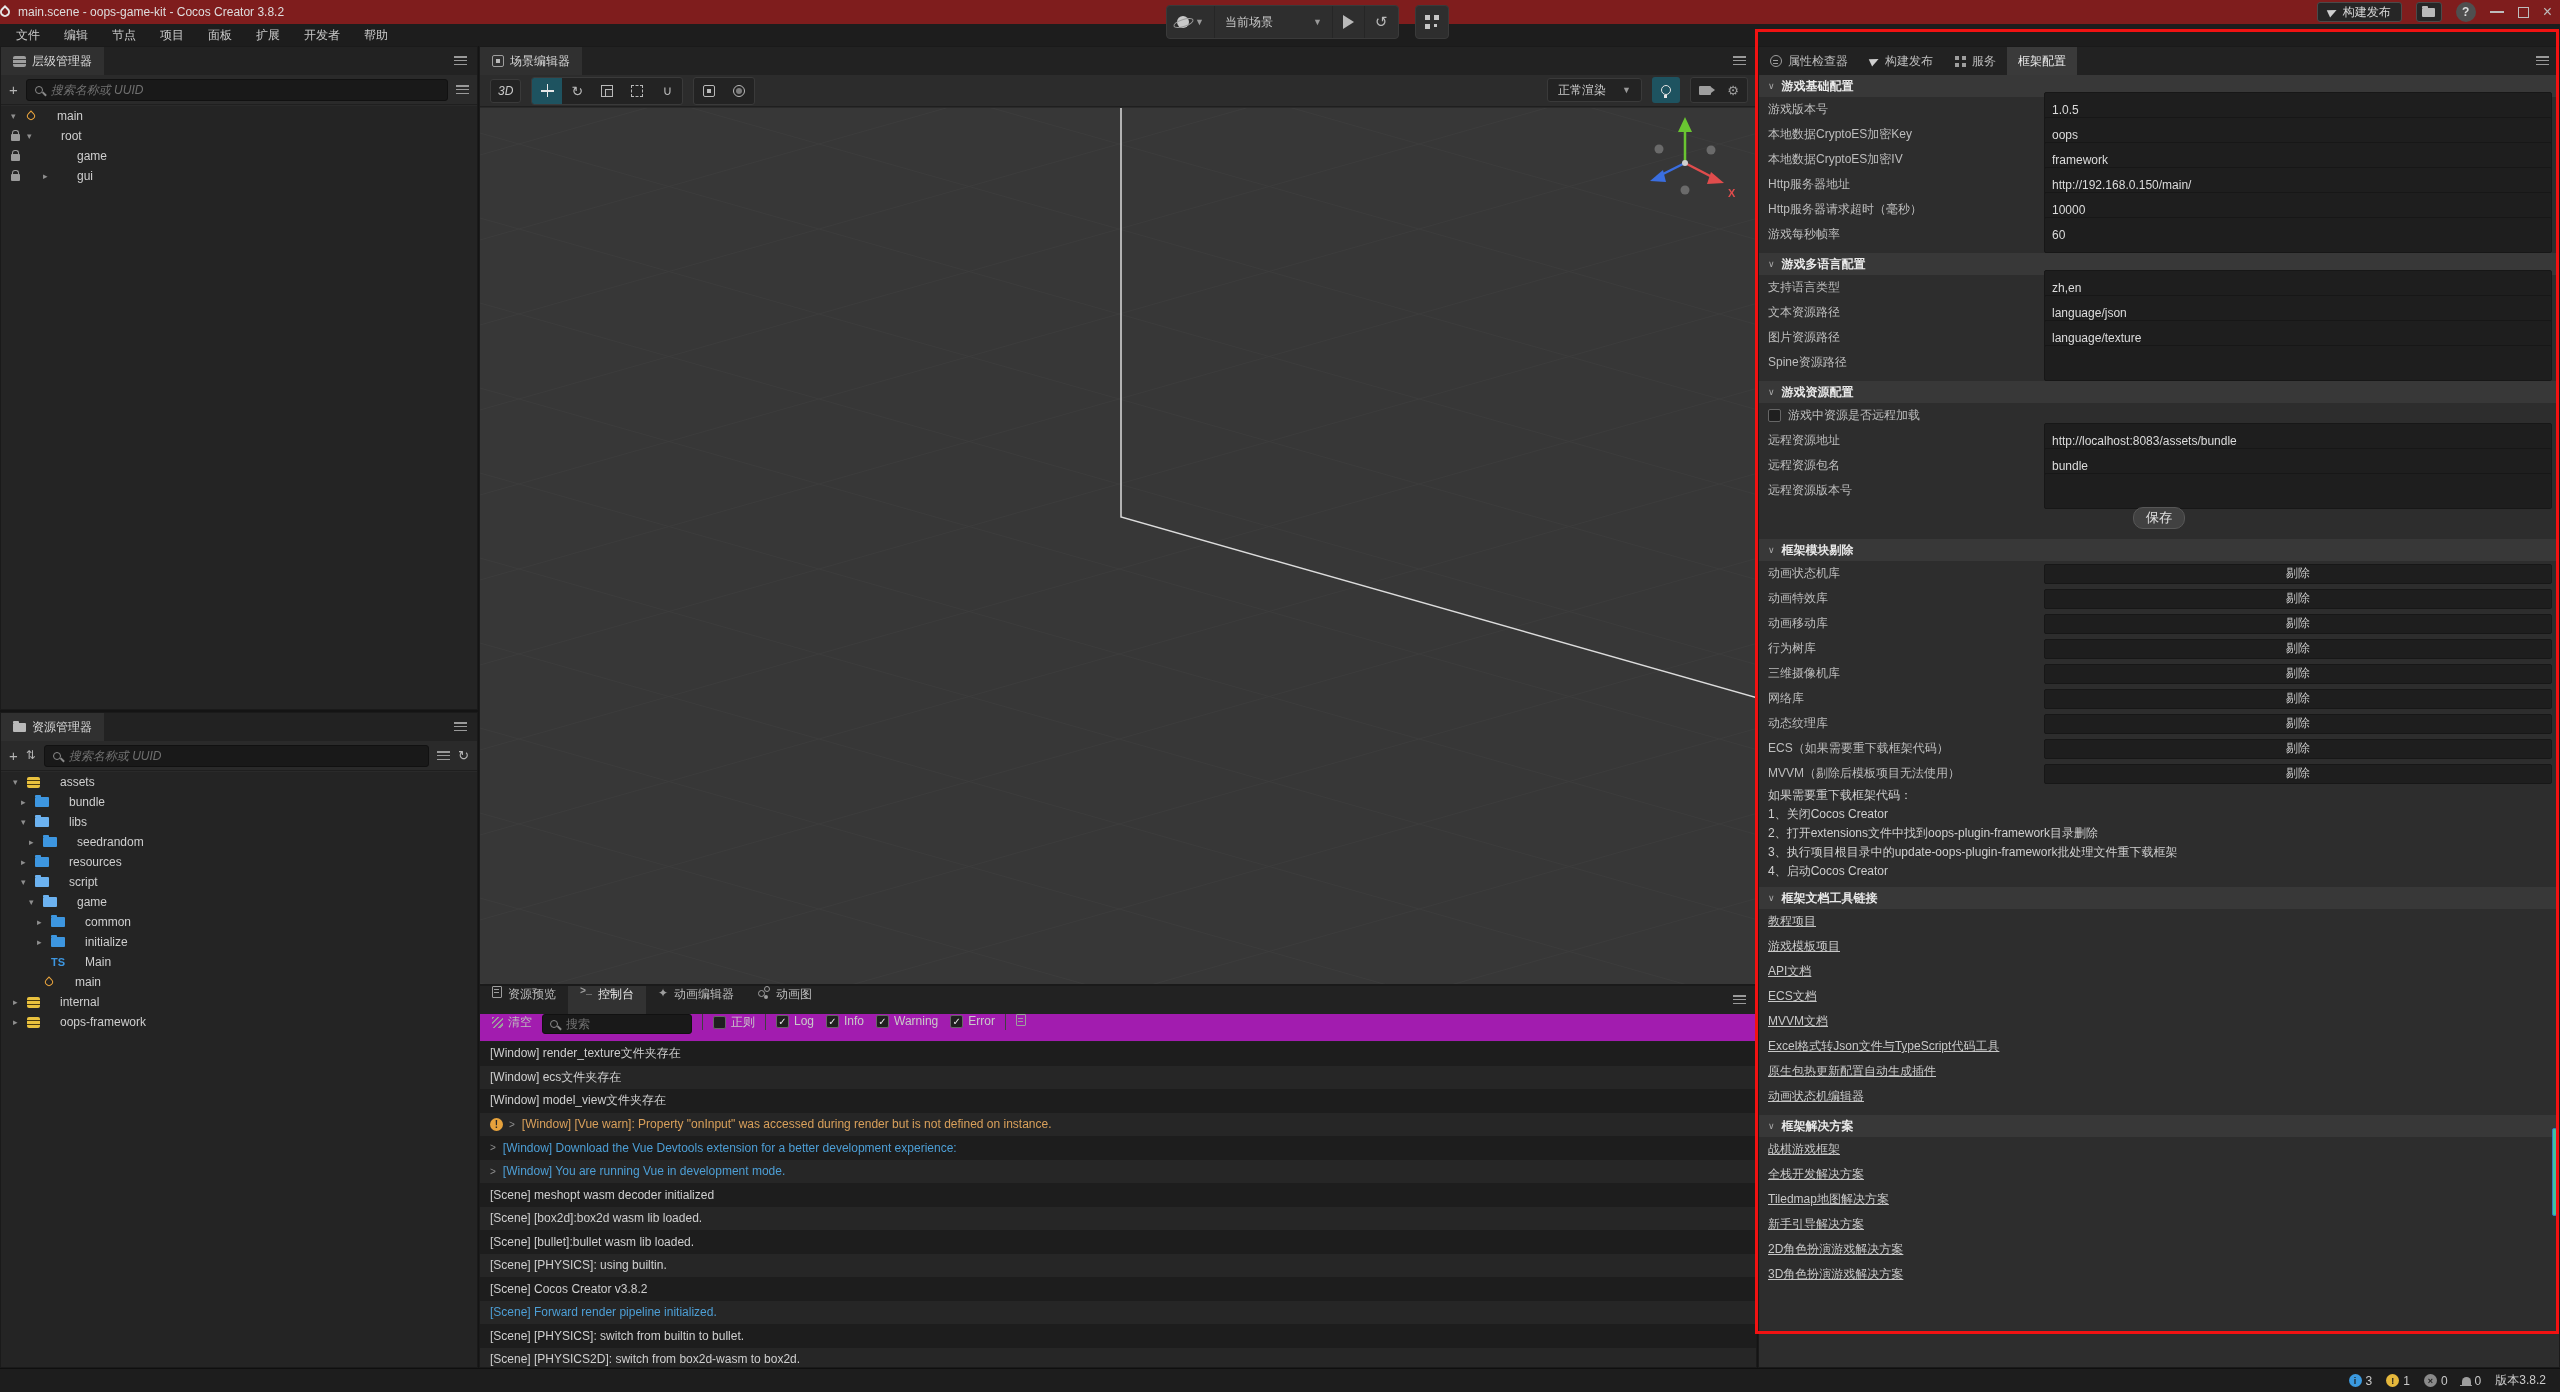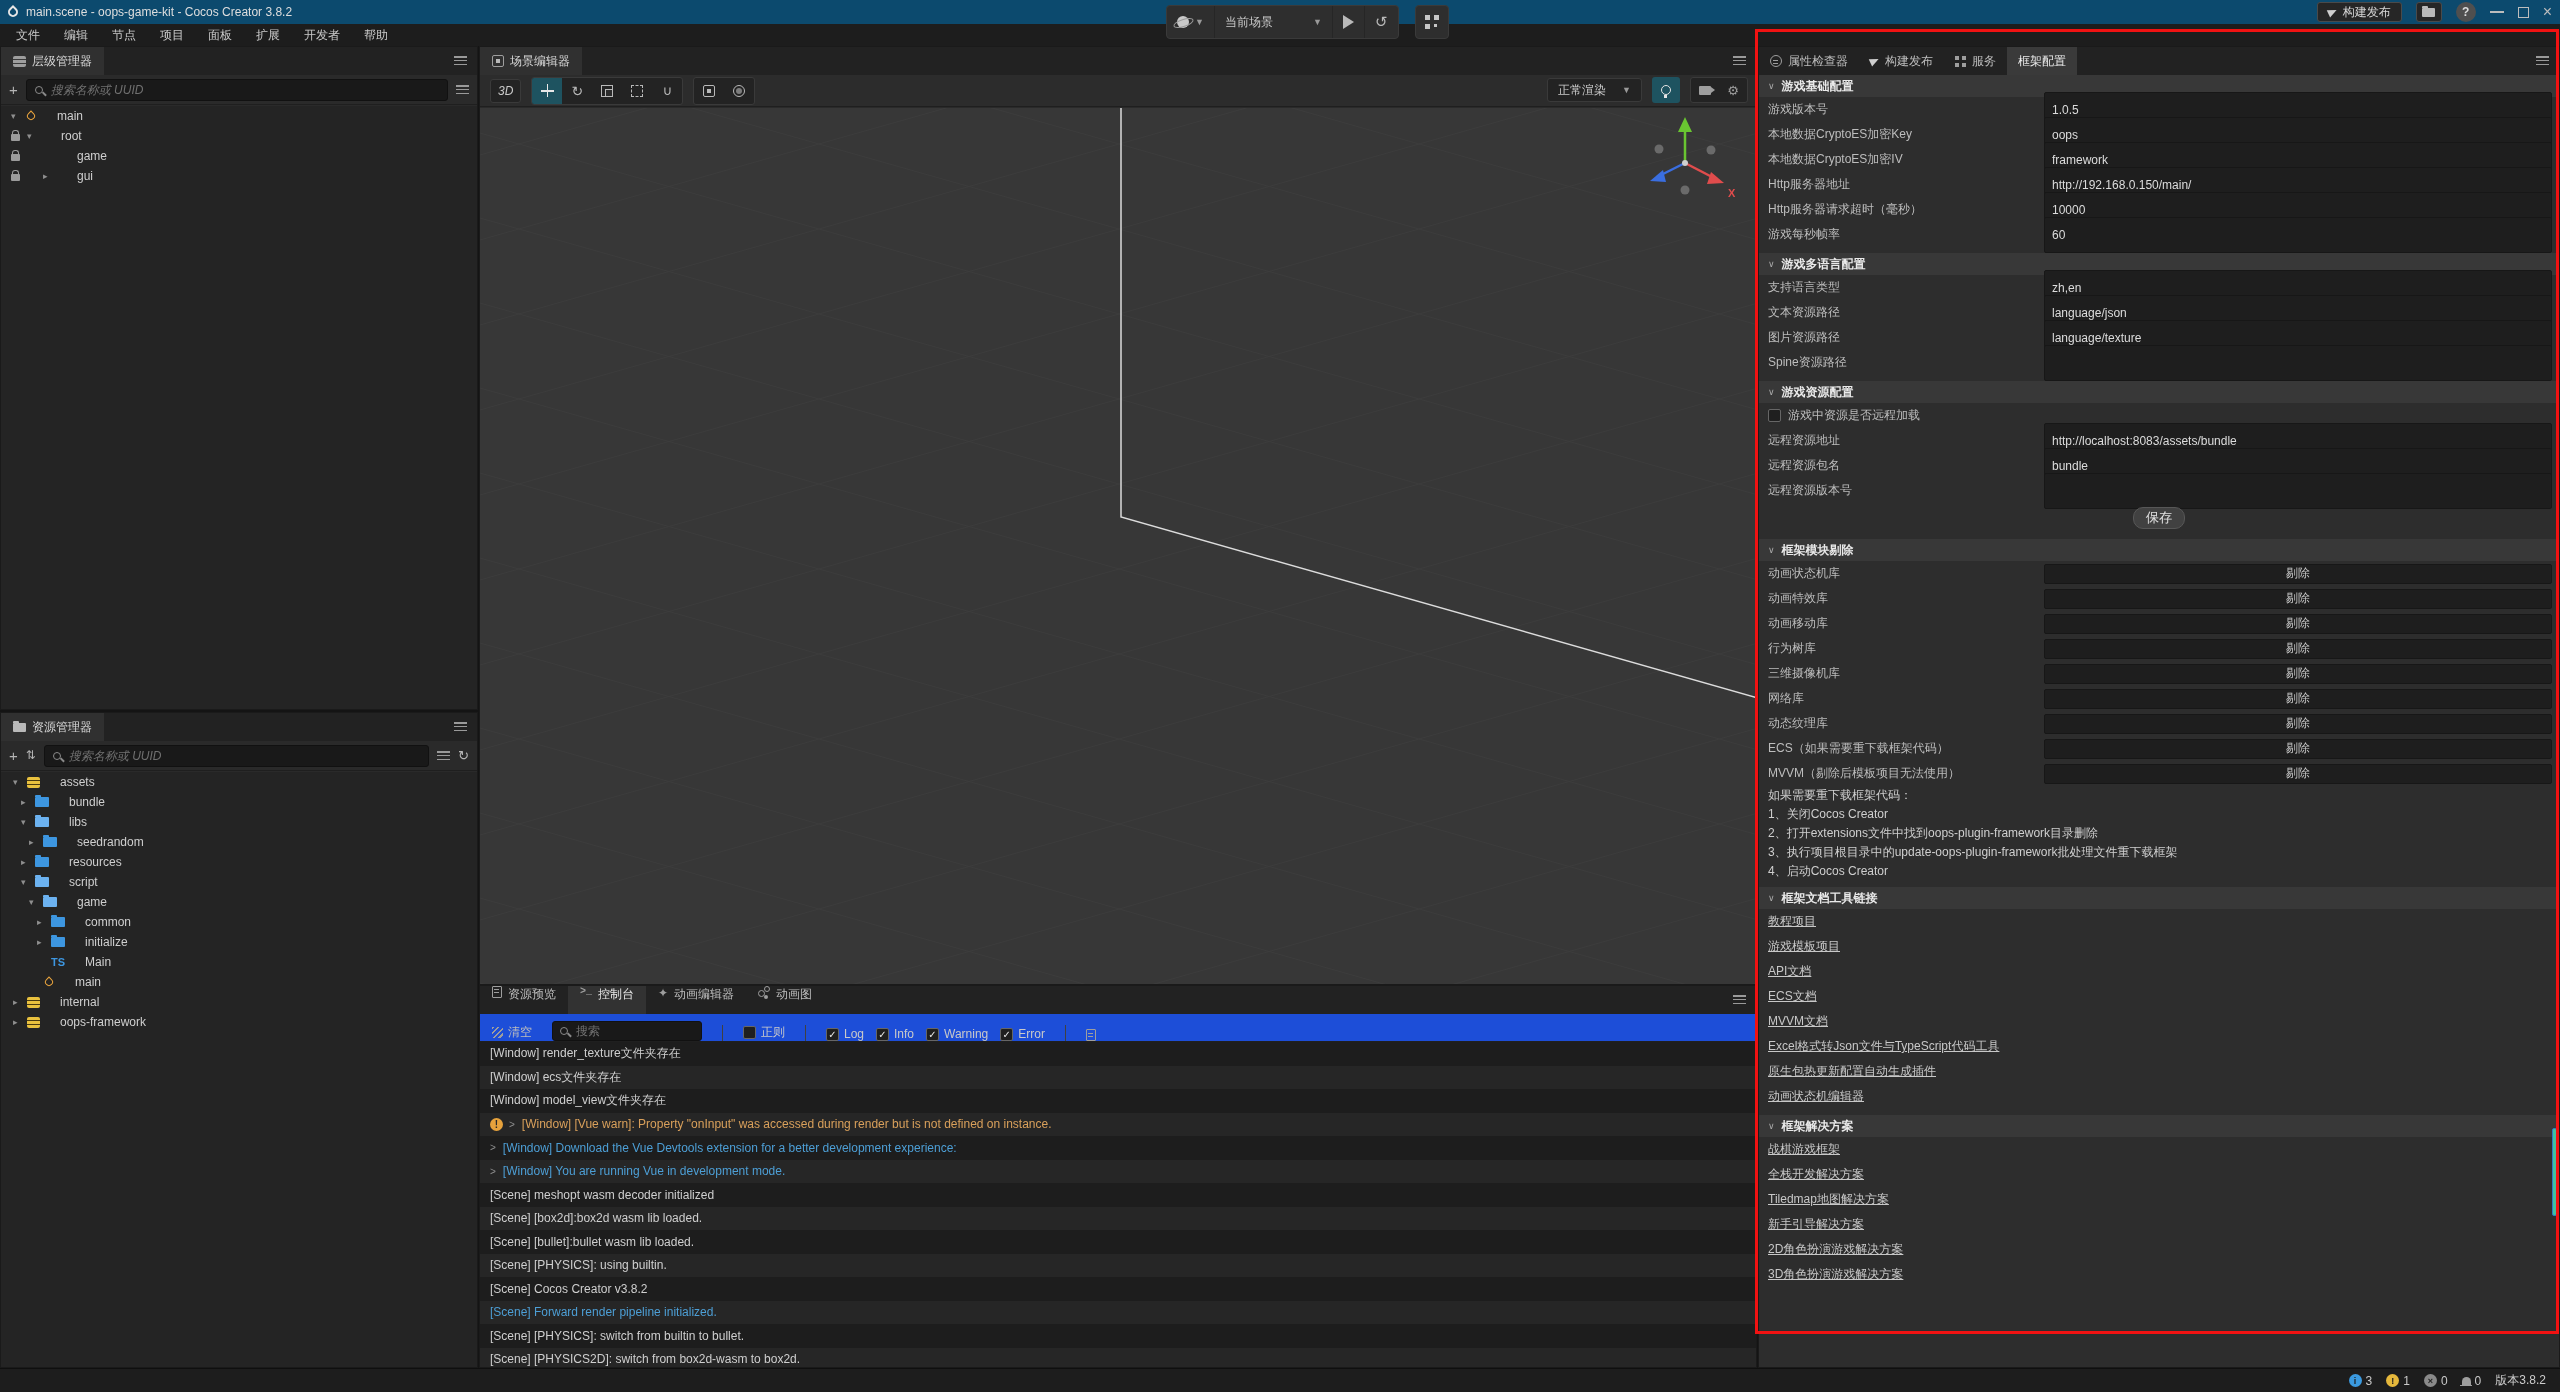--- a/index.html
+++ b/index.html
@@ -1,20 +1,20 @@
 <!DOCTYPE html>
 <html><head>
 <meta charset="utf-8">
 <style>
   html,body{margin:0;padding:0;background:#101010;}
   *{box-sizing:border-box;font-family:"Liberation Sans","DejaVu Sans",sans-serif;}
   .app{position:relative;width:2560px;height:1392px;background:#141414;overflow:hidden;color:#cccccc;font-size:12px;}
 
   
-  .titlebar{position:absolute;left:0;top:0;width:2560px;height:24px;background:#0c4a6e;display:flex;align-items:center;padding-left:8px;}
+  .titlebar{position:absolute;left:0;top:0;width:2560px;height:24px;background:#7f1d1d;display:flex;align-items:center;}
   .menubar{position:absolute;left:0;top:24px;width:2560px;height:22px;background:#1d1d1d;display:flex;align-items:center;padding-left:4px;}
   .menu-item{padding:0 12px;color:#c9c9c9;height:22px;line-height:22px;cursor:default;}
   .app-title{color:#dedede;margin-left:8px;font-size:12px;}
   .icon-logo{width:10px;height:10px;border:2px solid #e6e6e6;border-radius:0 50% 50% 50%;transform:rotate(45deg);display:inline-block;}
   .tb-right{position:absolute;right:8px;top:0;height:24px;display:flex;align-items:center;gap:14px;}
   .build-btn{display:flex;align-items:center;gap:6px;border:1px solid #4a4a4a;border-radius:3px;height:20px;padding:0 10px;color:#d6d6d6;background:#262626;}
   .icon-send{width:0;height:0;border-left:9px solid #cfcfcf;border-top:4px solid transparent;border-bottom:4px solid transparent;transform:rotate(-25deg);display:inline-block;}
   .fold-btn{width:26px;height:20px;border:1px solid #4a4a4a;border-radius:3px;background:#262626;display:flex;align-items:center;justify-content:center;}
   .icon-folder-g{position:relative;width:13px;height:9px;background:#b9b9b9;border-radius:1px;}
   .icon-folder-g::before{content:"";position:absolute;top:-2px;left:0;width:6px;height:2px;background:#b9b9b9;border-radius:1px 1px 0 0;}
@@ -99,21 +99,21 @@
   .console-tabs{height:28px;background:#222;display:flex;align-items:center;position:relative;}
   .ctab{height:28px;display:flex;gap:6px;padding:0 12px;color:#bdbdbd;}
   .ctab.active{background:#323232;color:#e8e8e8;}
   .icon-page{position:relative;width:10px;height:12px;border:1.2px solid #9e9e9e;border-radius:1px;}
   .icon-page::after{content:"";position:absolute;left:1px;top:2px;width:5px;height:1.2px;background:#9e9e9e;box-shadow:0 3px 0 #9e9e9e;}
   .icon-term{font-family:"Liberation Mono","DejaVu Sans Mono",monospace;font-size:10px;color:#9e9e9e;font-weight:bold;}
   .icon-anim{color:#9e9e9e;font-size:12px;}
   .icon-graph{position:relative;width:12px;height:12px;}
   .icon-graph::before{content:"";position:absolute;left:0;top:4px;width:5px;height:5px;border-radius:50%;border:1.3px solid #9e9e9e;}
   .icon-graph::after{content:"";position:absolute;right:0;top:0;width:4px;height:4px;border-radius:50%;border:1.3px solid #9e9e9e;box-shadow:-1px 8px 0 -1px #9e9e9e;}
-  .console-toolbar{height:28px;background:#1d4ed8;border-bottom:1px solid #1f1f1f;display:flex;align-items:flex-end;gap:20px;padding:0 12px;}
+  .console-toolbar{height:28px;background:#a21caf;border-bottom:1px solid #1f1f1f;display:flex;align-items:flex-start;gap:10px;padding:0 12px;}
   .clear-btn{display:flex;align-items:center;gap:5px;color:#bdbdbd;}
   .icon-brush{width:11px;height:11px;background:repeating-linear-gradient(135deg,#9e9e9e 0 1.5px,transparent 1.5px 4px);}
   .csrch{width:150px;display:flex;align-items:center;gap:6px;background:#191919;border:1px solid #111;border-radius:3px;height:20px;padding:0 7px;}
   .csrch input{width:100%;background:transparent;border:none;outline:none;color:#bbb;font-size:12px;}
   .csrch input::placeholder{color:#707070;}
   .vsep{width:1px;height:16px;background:#404040;}
   .cb{width:13px;height:13px;border:1px solid #666;background:#1f1f1f;border-radius:2px;display:inline-flex;align-items:center;justify-content:center;font-size:10px;color:#e8e8e8;flex:none;}
   .cb-row{display:flex;align-items:center;gap:5px;color:#c9c9c9;}
   .icon-doc{position:relative;width:10px;height:12px;border:1.2px solid #9e9e9e;border-radius:1px;}
   .icon-doc::after{content:"";position:absolute;left:1px;top:3px;width:5px;height:1.2px;background:#9e9e9e;box-shadow:0 3px 0 #9e9e9e;}

